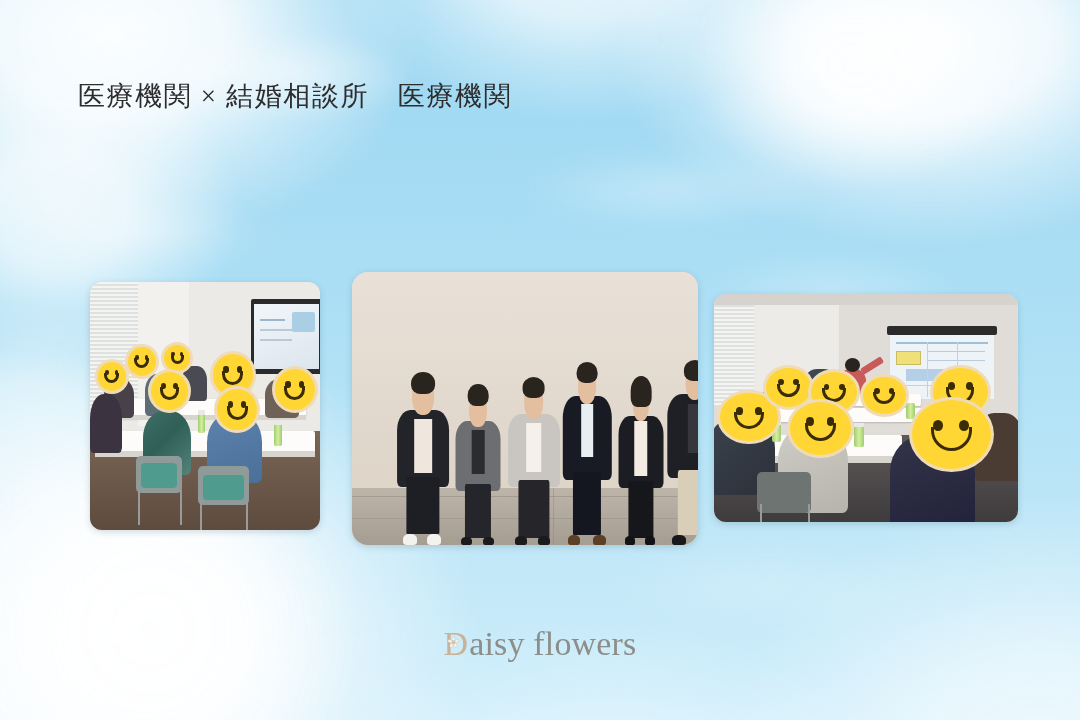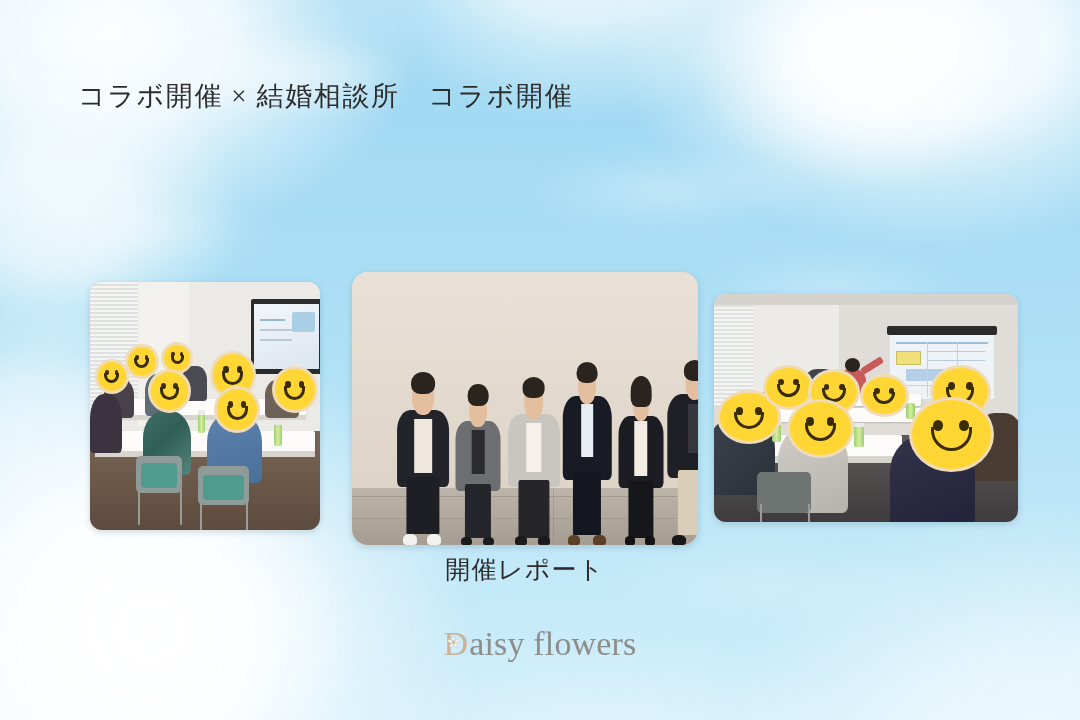--- a/index.html
+++ b/index.html
@@ -215,21 +215,21 @@
   <div class="cloud c-bl"></div>
   <div class="cloud c-bl2"></div>
   <div class="cloud c-bc"></div>
   <div class="cloud c-br"></div>
   <div class="wisp w1"></div>
   <div class="wisp w2"></div>
   <div class="wisp w3"></div>
   <div class="wisp w4"></div>
   <div class="wisp w5"></div>
 
-  <div class="subtitle">コラボ開催 × 結婚相談所　コラボ開催</div>
+  <div class="subtitle">医療機関 × 結婚相談所　医療機関</div>
 
 
   <div class="photo photo-left">
     <div class="scene">
 
       <div class="wall" style="left:0;top:0;right:0;height:62%;background:#eceae6;"></div>
       <div class="blinds" style="left:0;top:0;width:22%;height:56%;"></div>
       <div class="wall" style="left:21%;top:0;width:22%;height:58%;background:#f3f1ee;"></div>
       <div class="screen-frame" style="left:70%;top:7%;width:31%;height:30%;"></div>
       <div class="screen-face" style="left:71.5%;top:9%;width:28%;height:26%;"></div>
@@ -431,21 +431,20 @@
         </div>
       <div class="smiley" style="left:71%;top:31%;width:20%;height:24%;">
           <i></i>
         </div>
       <div class="smiley" style="left:64%;top:45%;width:28%;height:33%;">
           <i></i>
         </div>
     </div>
   </div>
 
-  <div class="report-caption">開催レポート</div>
 
   <div class="logo">
     <span class="logo-inner">
       <span class="logo-d">D</span><span>aisy flowers</span>
       <svg class="logo-flower" viewBox="0 0 20 20">
         <g fill="#f7f5f1" stroke="#b9b2a7" stroke-width="0.5">
           <ellipse cx="10" cy="4" rx="2" ry="3.4"></ellipse>
           <ellipse cx="14.3" cy="7.1" rx="2" ry="3.4" transform="rotate(72 14.3 7.1)"></ellipse>
           <ellipse cx="12.6" cy="12.2" rx="2" ry="3.4" transform="rotate(144 12.6 12.2)"></ellipse>
           <ellipse cx="7.4" cy="12.2" rx="2" ry="3.4" transform="rotate(216 7.4 12.2)"></ellipse>

